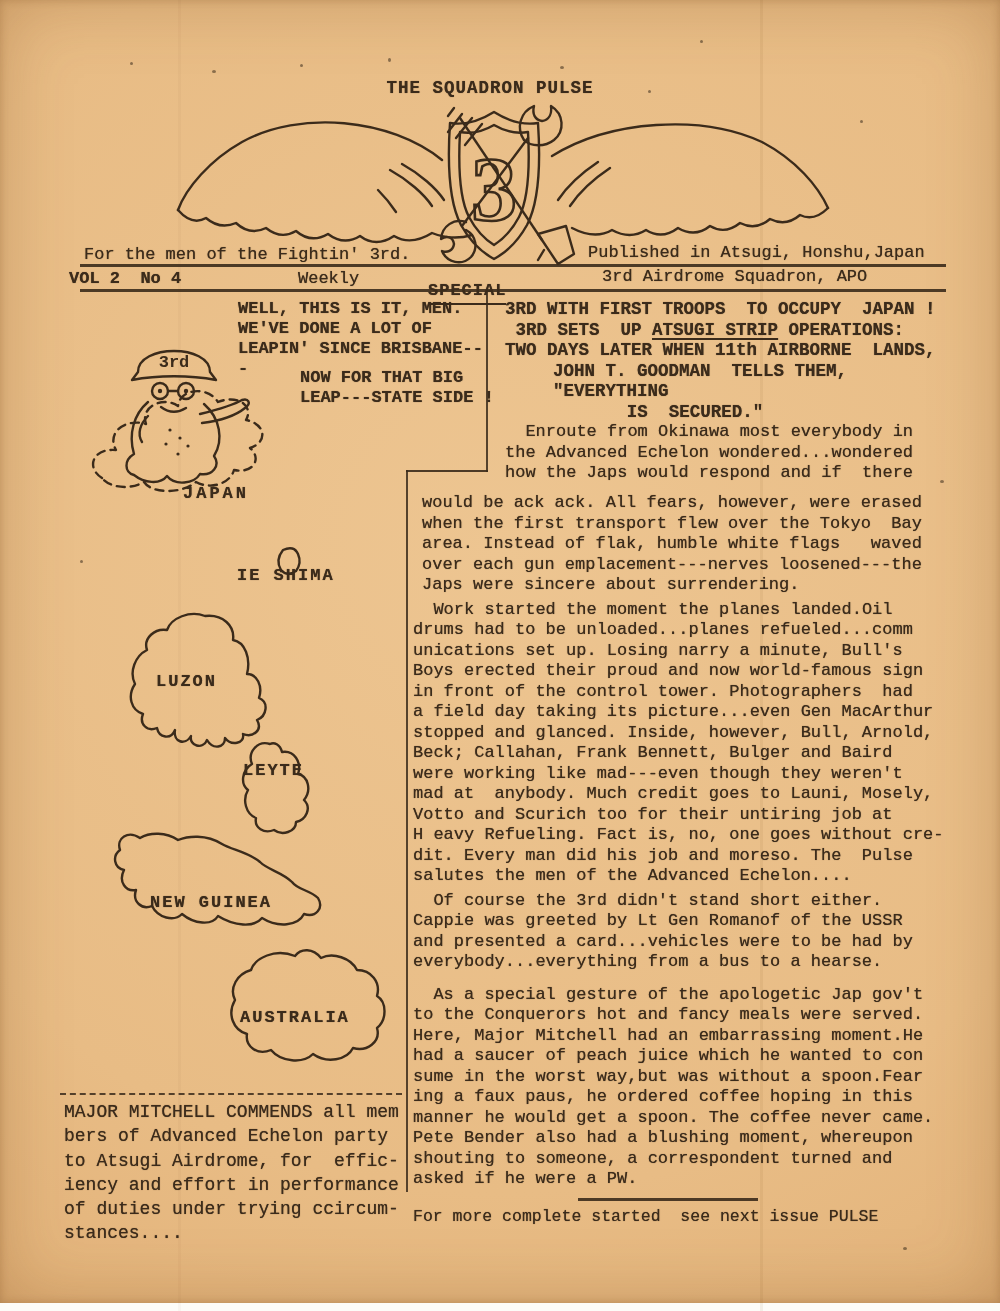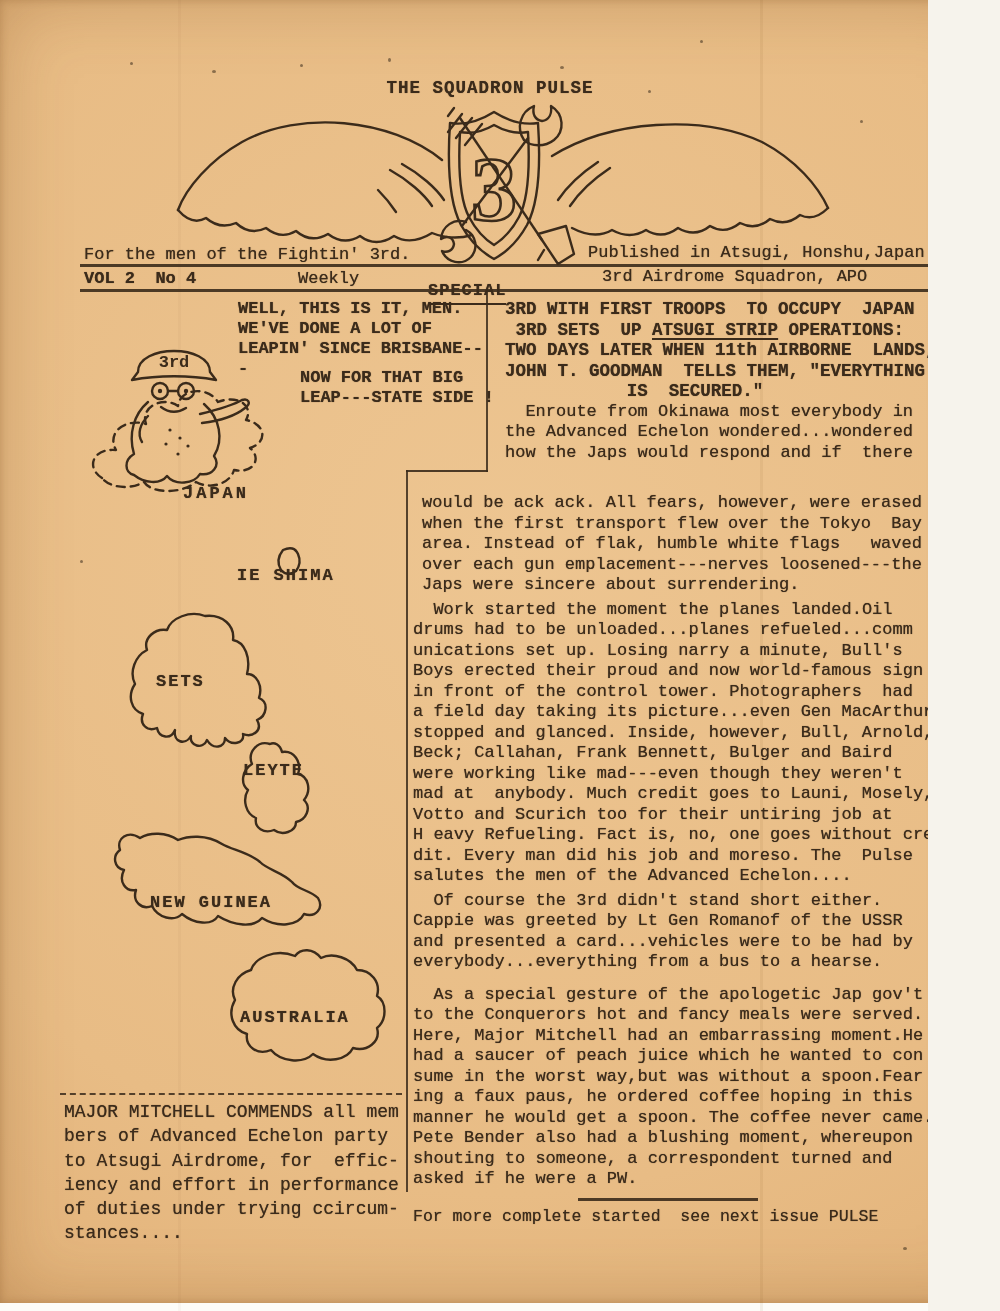--- a/index.html
+++ b/index.html
@@ -2,21 +2,21 @@
 <html><head>
 <meta charset="utf-8">
 <style>
   :root{
     --paper:#e9bd85;
     --paper-edge:#d9a668;
     --ink:#3b2b1b;
     --ink-soft:rgba(59,43,27,.85);
   }
   html,body{margin:0;padding:0;background:#f6f3ec;}
-  #page{position:relative;width:928px;height:1311px;overflow:hidden;background:#fdfcf8;
+  #page{position:relative;width:1000px;height:1311px;overflow:hidden;background:#fdfcf8;
         font-family:"Liberation Mono","DejaVu Sans Mono",monospace;}
   #paper{position:absolute;left:0;top:0;width:1000px;height:1303px;
          background:
            radial-gradient(ellipse 120% 90% at 50% 42%, #edc591 0%, #e8bc85 55%, #e0ae74 88%, #d8a365 100%);
          box-shadow: inset 0 0 70px rgba(120,70,20,.28), inset 0 0 8px rgba(100,55,10,.25);}
   .crease{position:absolute;top:0;bottom:0;width:3px;background:rgba(110,65,20,.07);}
   .t{position:absolute;white-space:pre-wrap;color:var(--ink);
      text-shadow:0 0 .8px var(--ink-soft);line-height:20.5px;font-size:17px;}
   .bold{font-weight:bold;}
   .rule{position:absolute;background:var(--ink);opacity:.9;}
@@ -88,21 +88,21 @@
       <path d="M354,14 C370,24 386,27 398,25 C401,70 398,106 387,127 C377,145 365,155 354,161 C343,155 331,145 321,127 C310,106 307,70 310,25 C322,27 338,24 354,14 Z"></path>
       <path d="M354,27 C366,34 378,36 388,34 C390,71 388,102 379,119 C371,134 362,142 354,147 C346,142 337,134 329,119 C320,102 318,71 320,34 C330,36 342,34 354,27 Z"></path>
       <text x="354" y="122" text-anchor="middle" style="font-family:'Liberation Serif','DejaVu Serif',serif;font-size:92px;font-weight:bold;" fill="none" stroke="var(--ink)" stroke-width="2.6">3</text>
     </g>
   </svg>
 
   <div class="t" style="left:84px;top:245px;">For the men of the Fightin' 3rd.</div>
   <div class="t" style="left:588px;top:243px;">Published in Atsugi, Honshu,Japan</div>
   <div class="rule" style="left:80px;top:264px;width:866px;height:2.5px;"></div>
 
-  <div class="t bold" style="left:84px;top:269px;">VOL 2  No 4</div>
+  <div class="t bold" style="left:69px;top:269px;">VOL 2  No 4</div>
   <div class="t" style="left:298px;top:269px;">Weekly</div>
   <div class="t" style="left:602px;top:267px;">3rd Airdrome Squadron, APO</div>
   <div class="t bold" style="left:428px;top:281px;letter-spacing:1px;border-bottom:2px solid var(--ink);padding-bottom:1px;">SPECIAL</div>
   <div class="rule" style="left:80px;top:289px;width:866px;height:2.5px;"></div>
 
   <div class="vline" style="left:486px;top:292px;height:180px;"></div>
   <div class="rule" style="left:406px;top:470px;width:82px;height:2px;"></div>
   <div class="vline" style="left:406px;top:470px;height:722px;"></div>
 
   <div class="t bold" style="left:238px;top:299px;width:250px;line-height:20px;">WELL, THIS IS IT, MEN.
@@ -135,38 +135,38 @@
   <div class="map-label" style="left:183px;top:484px;letter-spacing:3px;">JAPAN</div>
 
   <svg width="345" height="555" viewBox="0 0 345 555" style="left:55px;top:538px;">
     <path d="M228,12 q11,-5 15,4 q4,9 -2,17 q-9,6 -15,-1 q-6,-10 2,-20 Z"></path>
     <path d="M150,78 C135,72 116,80 112,92 C100,90 88,100 92,112 C80,118 74,134 80,146 C72,158 76,172 88,176 C84,186 92,194 102,190 C104,200 116,202 120,192 C118,204 130,208 136,198 C134,208 148,212 152,202 C158,212 170,210 170,200 C176,208 190,206 188,196 C198,200 208,192 202,182 C212,178 214,164 204,160 C208,148 202,136 192,136 C196,120 190,104 178,102 C180,88 168,76 150,78 Z"></path>
     <path d="M215,206 C203,202 192,214 197,226 C187,232 185,246 193,252 C187,262 191,276 201,280 C199,290 209,296 219,292 C227,298 241,294 241,284 C251,282 257,270 249,262 C257,252 253,238 243,236 C247,224 239,212 227,214 C225,206 219,204 215,206 Z"></path>
     <path d="M85,300 C73,292 61,300 65,312 C57,318 59,330 69,332 C63,344 71,354 81,352 C77,364 87,372 97,368 C103,380 119,384 127,376 C139,386 157,388 163,378 C179,388 199,390 207,380 C223,390 243,388 249,376 C261,380 269,370 263,360 C255,352 243,352 237,344 C227,334 213,332 205,324 C193,314 177,312 167,306 C151,296 133,298 123,302 C111,294 95,294 85,300 Z"></path>
     <path d="M240,418 C220,410 200,420 196,432 C182,436 174,450 180,462 C172,476 178,492 192,496 C190,508 202,518 216,512 C226,524 248,526 258,516 C272,526 292,522 298,510 C312,514 326,504 322,490 C332,482 332,464 322,458 C326,444 316,432 302,432 C296,420 278,414 266,420 C258,410 246,410 240,418 Z"></path>
   </svg>
   <div class="map-label" style="left:237px;top:566px;">IE SHIMA</div>
-  <div class="map-label" style="left:156px;top:672px;">SETS</div>
+  <div class="map-label" style="left:156px;top:672px;">LUZON</div>
   <div class="map-label" style="left:243px;top:761px;text-align:right;">LEYTE</div>
   <div class="map-label" style="left:150px;top:893px;">NEW GUINEA</div>
   <div class="map-label" style="left:240px;top:1008px;">AUSTRALIA</div>
 
   <div class="dashed-rule" style="left:60px;top:1093px;width:342px;"></div>
   <div class="t" style="left:64px;top:1100px;width:345px;font-size:18px;line-height:24.3px;">MAJOR MITCHELL COMMENDS all mem
 bers of Advanced Echelon party
 to Atsugi Airdrome, for  effic-
 iency and effort in performance
 of duties under trying ccircum-
 stances....</div>
 
   <div style="position:absolute;left:505px;top:299px;width:452px;">
     <div class="t hl" style="position:static;">3RD WITH FIRST TROOPS  TO OCCUPY  JAPAN !</div>
     <div class="t hl" style="position:static;"><span> 3RD SETS  UP </span><span class="underlined">ATSUGI STRIP</span><span> OPERATIONS:</span></div>
     <div class="t hl" style="position:static;">TWO DAYS LATER WHEN 11th AIRBORNE  LANDS,</div>
-    <div class="t hl" style="position:static;">JOHN T. GOODMAN  TELLS THEM, "EVERYTHING</div>
+    <div class="t hl" style="position:static;margin-left:48px;">JOHN T. GOODMAN  TELLS THEM, "EVERYTHING</div>
     <div class="t hl" style="position:static;text-align:center;width:380px;">IS  SECURED."</div>
     <div class="t" style="position:static;">  Enroute from Okinawa most everybody in
 the Advanced Echelon wondered...wondered
 how the Japs would respond and if  there</div>
   </div>
 
   <div style="position:absolute;left:413px;top:493px;width:545px;">
     <div class="t" style="position:static;margin-left:9px;">would be ack ack. All fears, however, were erased
 when the first transport flew over the Tokyo  Bay
 area. Instead of flak, humble white flags   waved

